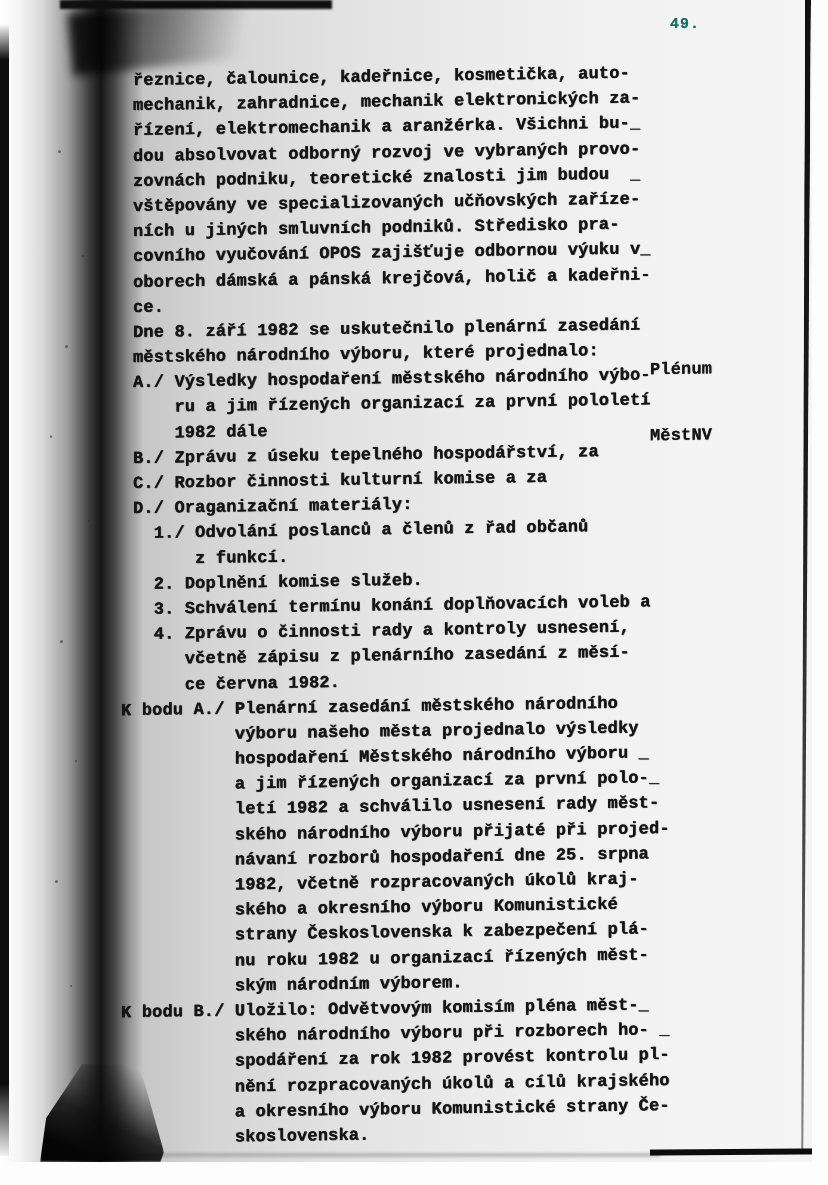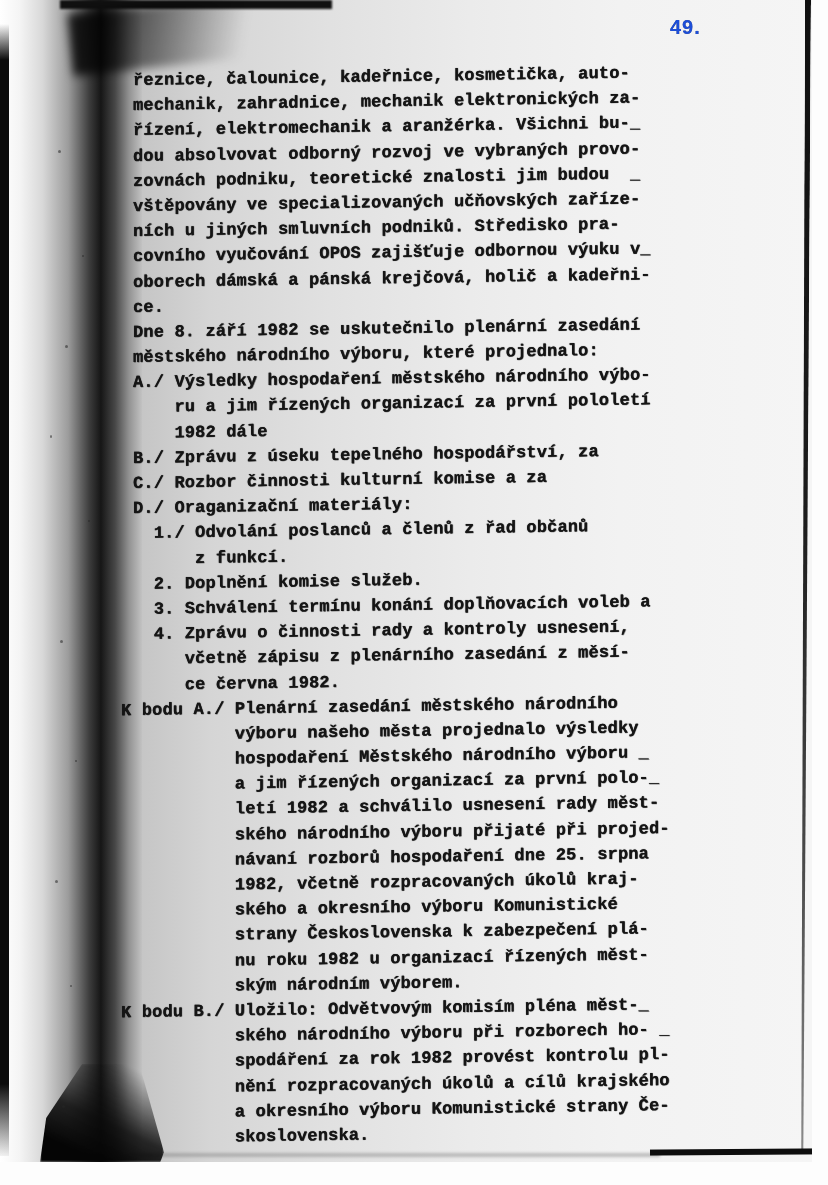--- a/index.html
+++ b/index.html
@@ -69,22 +69,22 @@
     text-shadow:0 0 0.8px rgba(0,0,0,0.85), 0.6px 0.4px 0.6px rgba(0,0,0,0.4);
   }
   .line.outdent { margin-left:-12px; }
   .margin-note {
     position:absolute; left:517px; top:255px; line-height:22px; white-space:pre;
     text-shadow:0 0 0.8px rgba(0,0,0,0.85);
   }
   .margin-note div { height:22px; }
   .page-number {
     position:absolute; left:670px; top:16px;
-    font-family:Liberation Sans, sans-serif;
-    font-size:20px; font-weight:600; color:#1d4ed8; letter-spacing:1px;
+    font-family:Liberation Mono, monospace;
+    font-size:15px; font-weight:600; color:#0f766e; letter-spacing:1px;
     text-shadow:0 0 0.6px rgba(0,0,0,0.6);
   }
 </style>
 </head>
 <body>
 
 <div class="scan">
   <div class="paper"></div>
   <div class="gutter"></div>
   <div class="left-edge"></div>
@@ -103,20 +103,24 @@
   <span class="speck" style="left:60px;top:640px;width:3px;height:3px;"></span>
   <span class="speck" style="left:75px;top:760px;width:2px;height:2px;"></span>
   <span class="speck" style="left:55px;top:880px;width:3px;height:3px;"></span>
   <span class="speck" style="left:70px;top:985px;width:2px;height:2px;"></span>
   <span class="speck" style="left:62px;top:1105px;width:3px;height:3px;"></span>
 
   <div class="page-number">49.</div>
 
   <div class="text-block">
 
+    <div class="margin-note">
+      <div>Plénum</div>
+      <div>MěstNV</div>
+    </div>
   <div class="line">řeznice, čalounice, kadeřnice, kosmetička, auto-</div>
       <div class="line">mechanik, zahradnice, mechanik elektronických za-</div>
       <div class="line">řízení, elektromechanik a aranžérka. Všichni bu-_</div>
       <div class="line">dou absolvovat odborný rozvoj ve vybraných provo-</div>
       <div class="line">zovnách podniku, teoretické znalosti jim budou  _</div>
       <div class="line">vštěpovány ve specializovaných učňovských zaříze-</div>
       <div class="line">ních u jiných smluvních podniků. Středisko pra-</div>
       <div class="line">covního vyučování OPOS zajišťuje odbornou výuku v_</div>
       <div class="line">oborech dámská a pánská krejčová, holič a kadeřni-</div>
       <div class="line">ce.</div>

